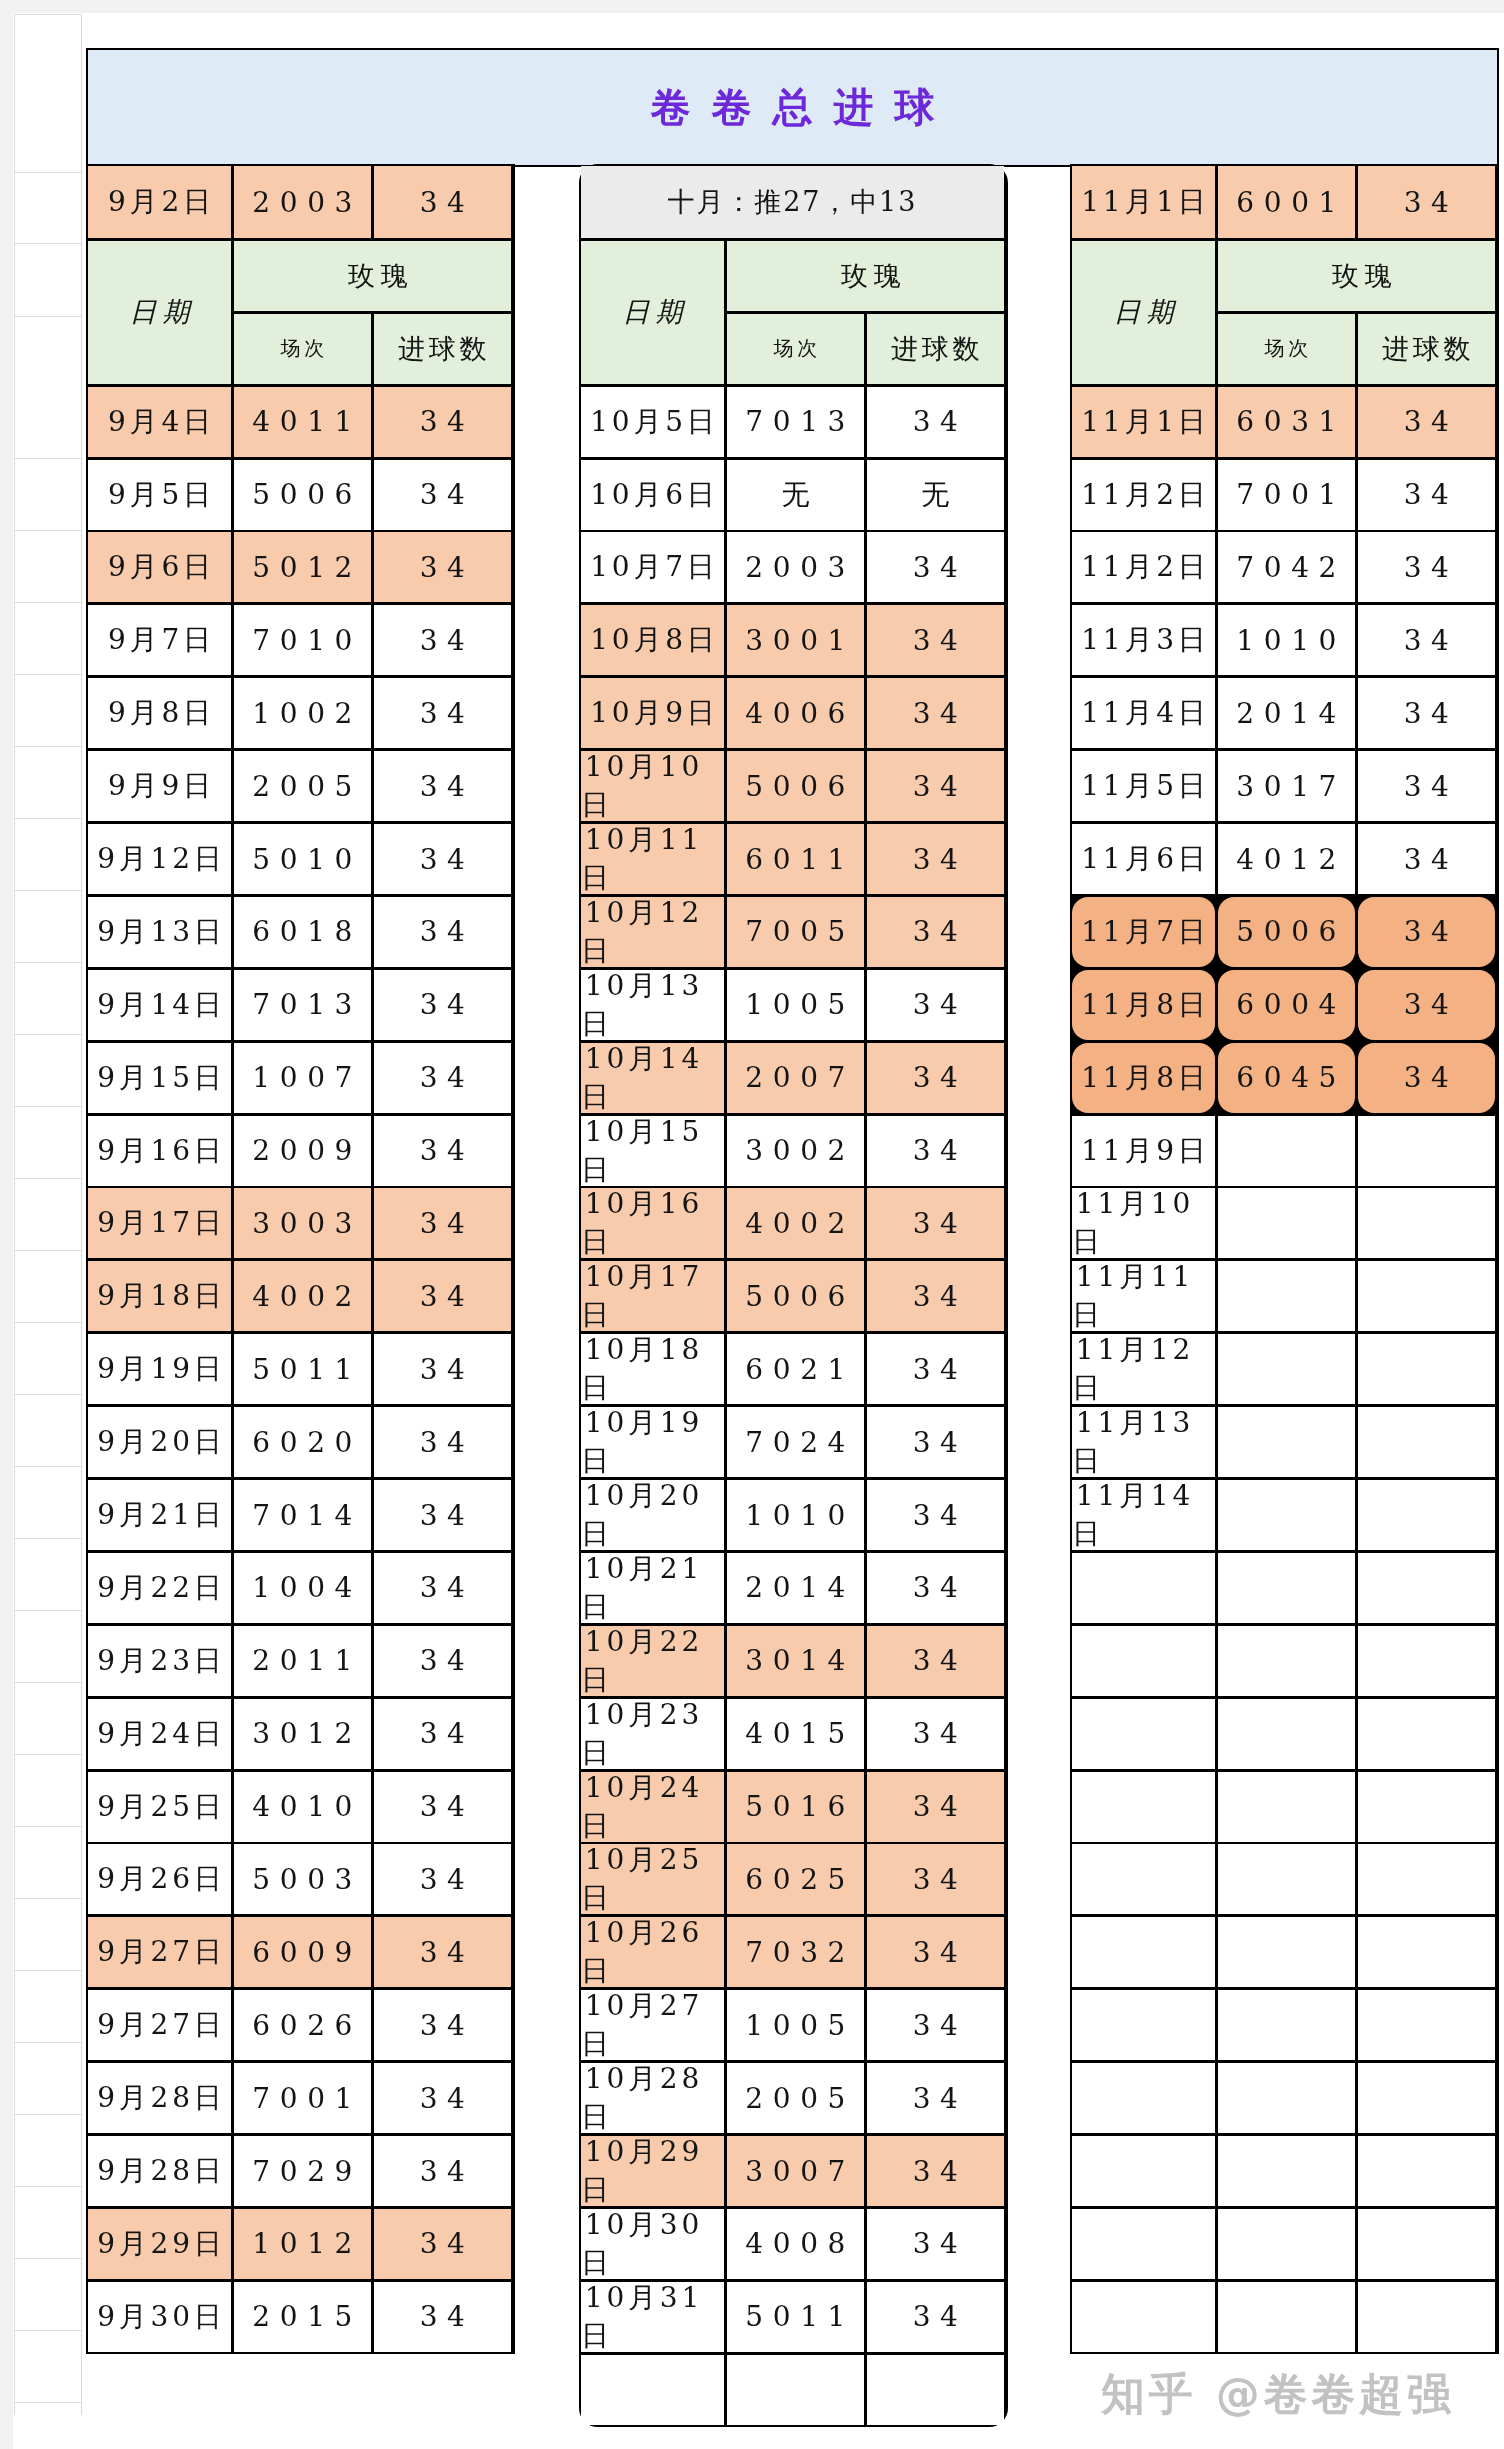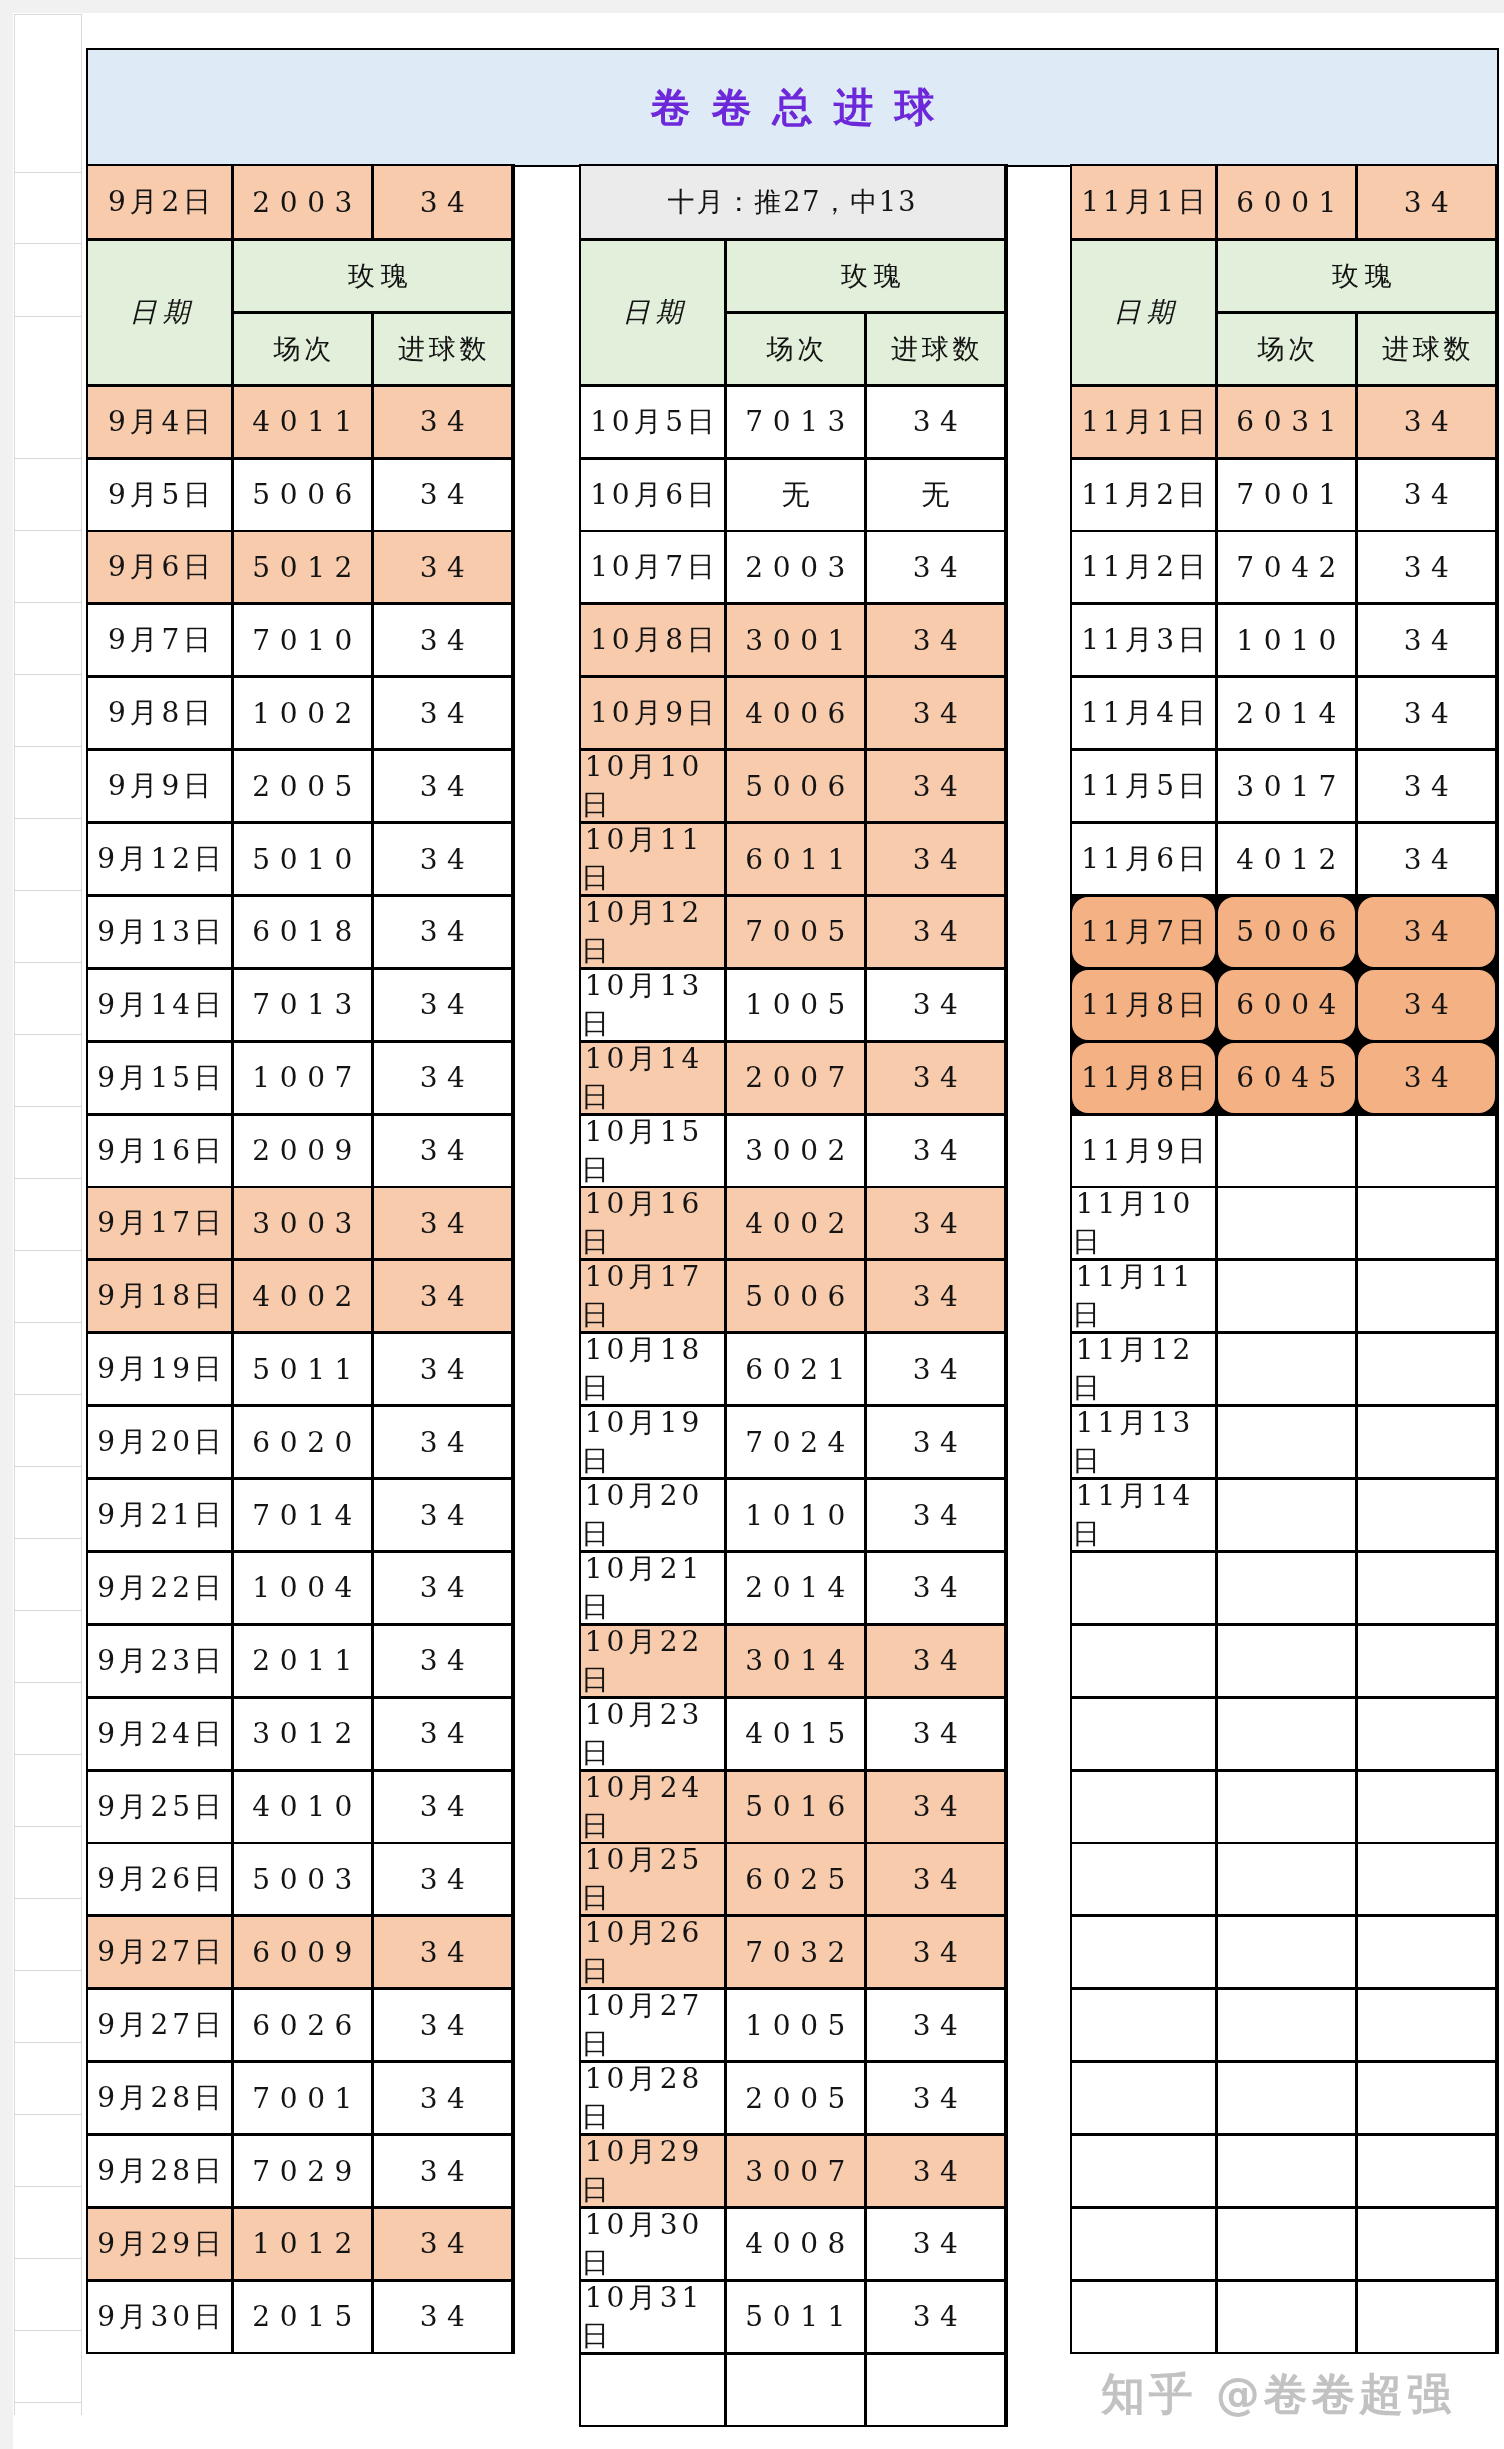--- a/index.html
+++ b/index.html
@@ -35,30 +35,30 @@
     font-weight:700;font-size:40px;letter-spacing:21px;text-indent:21px;color:#6d28d9;
   }
   
   .grp{
     position:absolute;top:164px;width:429px;box-sizing:border-box;
     display:grid;background:var(--border);border:2.9px solid var(--border);
     grid-template-columns:143px 137px 137px;
     grid-template-rows:72px 70px 70px;
     grid-auto-rows:70px;gap:2.9px;
   }
-  .g-sep{left:86px;} .g-oct{left:579px;} .g-nov{left:1070px;}
+  .g-sep{left:86px;} .g-oct{left:579px;border-radius:19px;} .g-nov{left:1070px;}
   .grp > div{display:flex;align-items:center;justify-content:center;background:#fff;}
   .grp-header{grid-column:1/4;grid-row:1;background:var(--group-header-bg)!important;
     font-size:27px;letter-spacing:1.9px;}
   .h-date{grid-column:1;grid-row:2/4;background:var(--column-header-bg)!important;
     font-size:27px;letter-spacing:5.8px;text-indent:5.8px;font-style:italic;}
   .h-rose{grid-column:2/4;grid-row:2;background:var(--column-header-bg)!important;
     font-size:27px;letter-spacing:5.8px;text-indent:5.8px;padding-left:11px;}
   .h-session{grid-column:2;grid-row:3;background:var(--column-header-bg)!important;
-    font-size:27px;letter-spacing:3.8px;text-indent:3.8px;}
+    font-size:20px;letter-spacing:3.8px;text-indent:3.8px;}
   .h-goals{grid-column:3;grid-row:3;background:var(--column-header-bg)!important;
     font-size:27px;letter-spacing:3.8px;text-indent:3.8px;}
   .cell{font-size:28px;}
   .c-date{letter-spacing:3.8px;text-indent:3.8px;}
   .c-num{letter-spacing:9.6px;text-indent:9.6px;}
   .hl-light{background:var(--hl-light)!important;}
   .hl-dark{background:var(--hl-dark)!important;border-radius:16px;}
   
   .watermark{
     position:absolute;left:1101px;top:2365px;width:394px;

